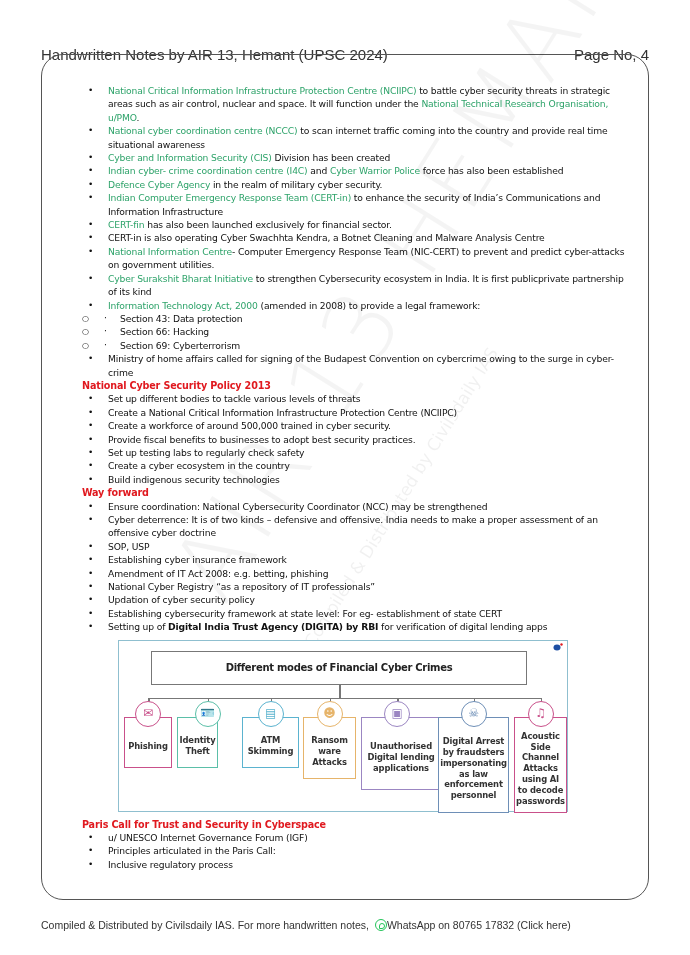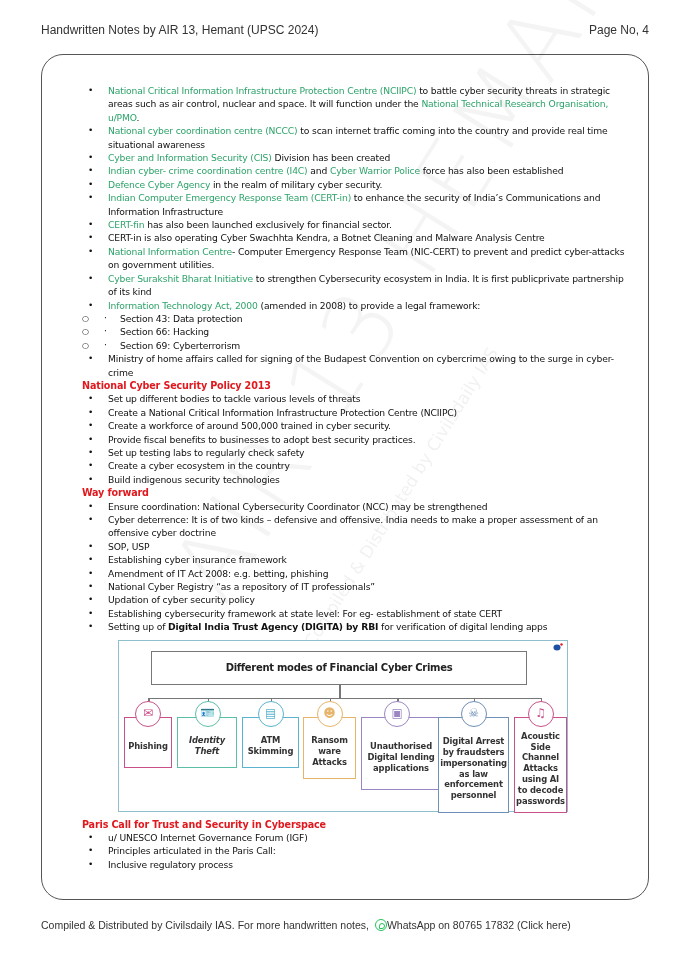--- a/index.html
+++ b/index.html
@@ -1,20 +1,20 @@
 <!DOCTYPE html>
 <html><head>
 <meta charset="utf-8">
 <style>
   * { box-sizing: border-box; margin: 0; padding: 0; }
   html, body { width: 690px; height: 955px; background: #ffffff; overflow: hidden; }
   body { position: relative; font-family: "DejaVu Sans", sans-serif; color: #111; }
 
-  .page-header { position: absolute; top: 23px; left: 41px; right: 41px; height: 16px;
-    font-family: "Liberation Sans", sans-serif; font-size: 12px; color: #333; }
+  .page-header { position: absolute; top: 46px; left: 41px; right: 41px; height: 16px;
+    font-family: "Liberation Sans", sans-serif; font-size: 15px; color: #333; }
   .page-header .title { position: absolute; left: 0; top: 0; }
   .page-header .pageno { position: absolute; right: 0; top: 0; }
 
   .frame { position: absolute; top: 54px; left: 41px; width: 608px; height: 846px;
     border: 1px solid #555; border-radius: 22px; }
 
   .content { position: absolute; top: 84px; left: 70px; width: 560px;
     font-family: "DejaVu Sans", sans-serif; font-size: 9.2px; line-height: 13.4px; color: #111; letter-spacing: -0.15px; }
 
   .content ul.bullets { list-style: none; }
@@ -132,21 +132,21 @@
       <span class="dtitle">Different modes of Financial Cyber Crimes</span>
     </div>
   <div class="connector-v" style="left: 220px; top: 44px; height: 14px;"></div>
       <div class="connector-h" style="left: 29px; top: 57px; width: 392.5px;"></div>
       <div class="connector-v" style="left: 29px; top: 57px; height: 8px;"></div>
       <div class="node" style="left: 5px; top: 76px; width: 48px; height: 51px; border-color: rgb(201, 80, 138);">
         <span>Phishing</span>
       </div>
       <div class="node-icon" style="left: 16px; top: 60px; border-color: rgb(201, 80, 138); color: rgb(201, 80, 138);">✉</div>
       <div class="connector-v" style="left: 88.5px; top: 57px; height: 8px;"></div>
-      <div class="node" style="left: 58px; top: 76px; width: 60px; height: 51px; border-color: rgb(91, 191, 168); font-style: italic;">
+      <div class="node" style="left: 58px; top: 76px; width: 41px; height: 51px; border-color: rgb(91, 191, 168);">
         <span>Identity Theft</span>
       </div>
       <div class="node-icon" style="left: 75.5px; top: 60px; border-color: rgb(91, 191, 168); color: rgb(91, 191, 168);">🪪</div>
       <div class="connector-v" style="left: 151.5px; top: 57px; height: 8px;"></div>
       <div class="node" style="left: 123px; top: 76px; width: 57px; height: 51px; border-color: rgb(91, 179, 207);">
         <span>ATM Skimming</span>
       </div>
       <div class="node-icon" style="left: 138.5px; top: 60px; border-color: rgb(91, 179, 207); color: rgb(91, 179, 207);">▤</div>
       <div class="connector-v" style="left: 210.5px; top: 57px; height: 8px;"></div>
       <div class="node" style="left: 184px; top: 76px; width: 53px; height: 62px; border-color: rgb(230, 180, 106);">

